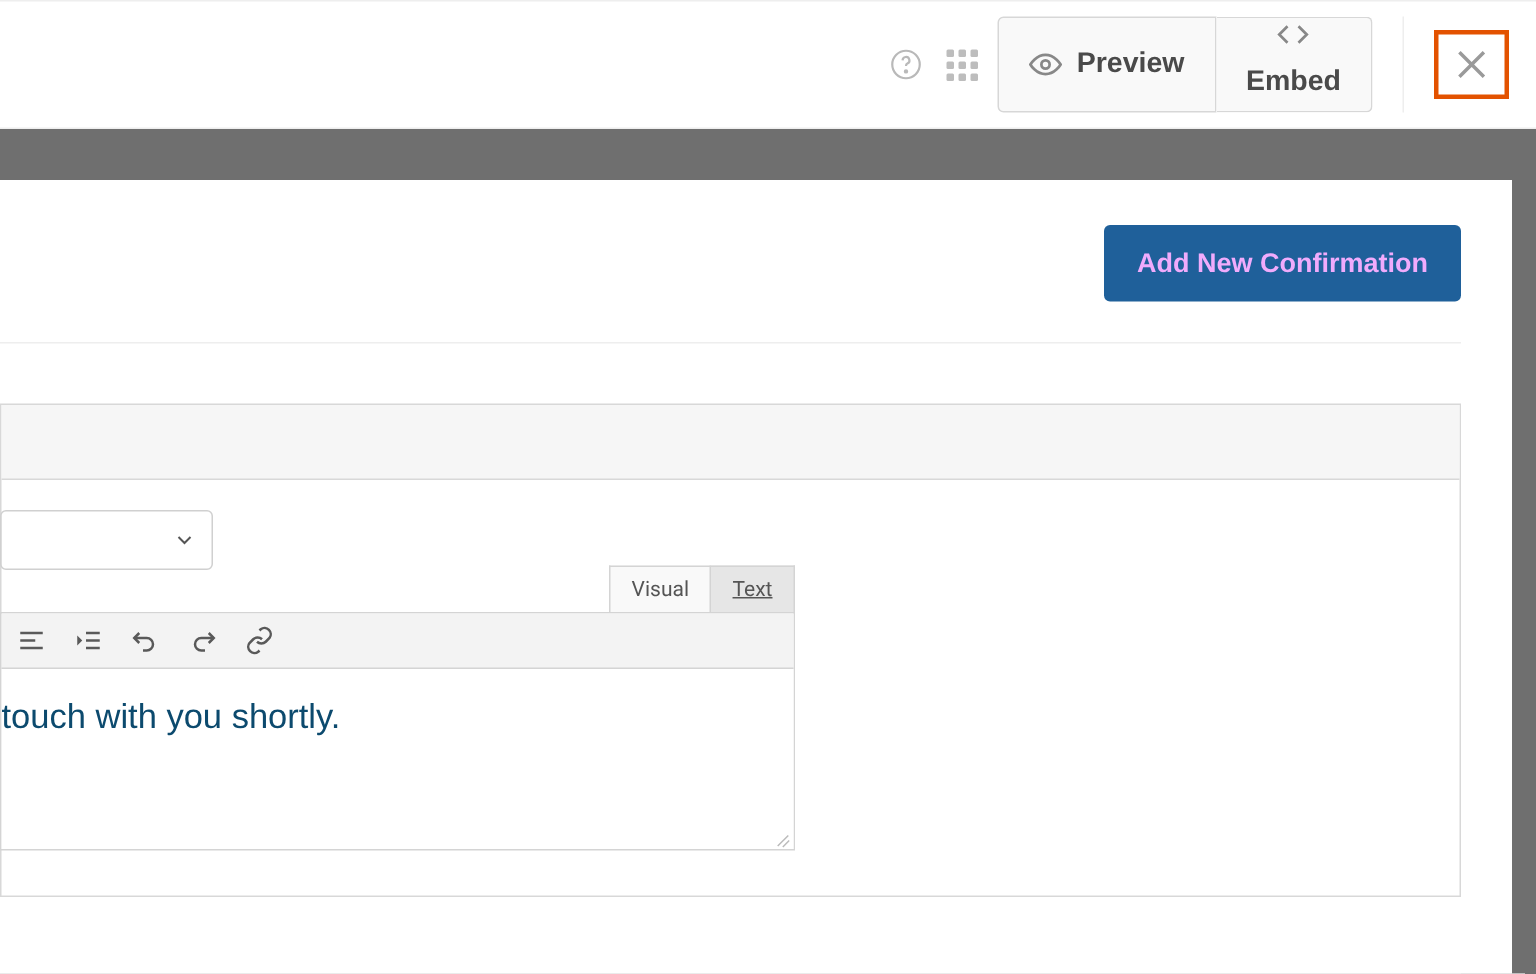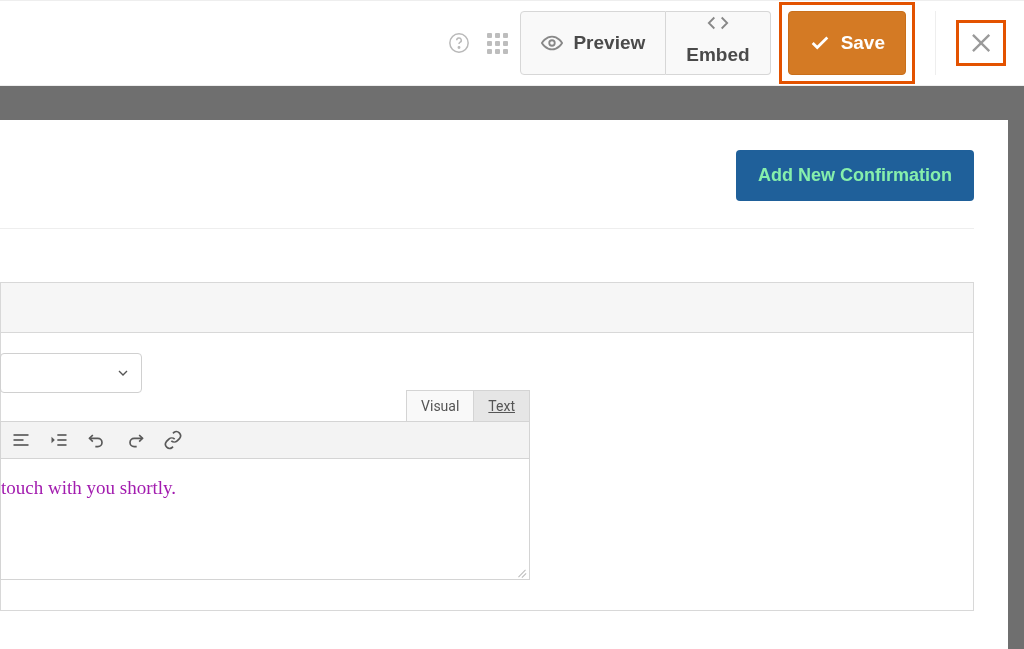--- a/index.html
+++ b/index.html
@@ -108,39 +108,39 @@
     background: #fff;
     height: 100%;
     position: relative;
   }
   .gray-side {
     width: 16px;
     background: #6f6f6f;
   }
   .add-btn {
     background: #1f609a;
-    color: #86efac;
+    color: #f0abfc;
     border: none;
     border-radius: 4px;
     font-size: 18px;
     font-weight: 700;
     padding: 15px 22px;
     cursor: pointer;
     float: right;
   }
   .hr {
     border: none;
     border-top: 1px solid #eee;
     margin-top: 78px;
     clear: both;
   }
   .card {
     border: 1px solid #d8d8d8;
     border-top: 1px solid #d8d8d8;
-    margin-top: 53px;
+    margin-top: 40px;
     background: #fff;
   }
   .card-header {
     height: 50px;
     background: #f6f6f6;
     border-bottom: 1px solid #d8d8d8;
   }
   .card-body { padding: 20px 0 30px 0; }
   .select {
     border: 1px solid #d0d0d0;
@@ -189,23 +189,23 @@
     padding: 8px 10px;
     display: flex;
     gap: 18px;
     align-items: center;
   }
   .tool-icon { width: 20px; height: 20px; color: #595959; cursor: pointer; }
   .editor-body {
     background: #fff;
     padding: 18px 14px 18px 0;
     min-height: 120px;
-    font-family: Liberation Serif, serif;
-    font-size: 19px;
-    color: #a21caf;
+    font-family: Liberation Sans, sans-serif;
+    font-size: 23px;
+    color: #0c4a6e;
     position: relative;
   }
   .resize-handle {
     position: absolute;
     right: 2px;
     bottom: 2px;
     width: 14px;
     height: 14px;
   }
   .resize-handle::before, .resize-handle::after {
@@ -250,28 +250,20 @@
           <path d="M1 12s4-7 11-7 11 7 11 7-4 7-11 7S1 12 1 12z"></path>
           <circle cx="12" cy="12" r="3"></circle>
         </svg>
       <span>Preview</span>
     </button>
     <button class="btn">
       <svg viewBox="0 0 24 24" fill="none" stroke="currentColor" stroke-width="2">
           <path d="M8 6l-6 6 6 6M16 6l6 6-6 6"></path>
         </svg>
       <span>Embed</span>
-    </button>
-  </div>
-  <div class="highlight-box">
-    <button class="btn btn-save">
-      <svg viewBox="0 0 24 24" fill="none" stroke="currentColor" stroke-width="3">
-          <path d="M4 12l5 5L20 6"></path>
-        </svg>
-      <span>Save</span>
     </button>
   </div>
   <div class="divider-v"></div>
   <div class="highlight-box close-hl">
     <svg class="close-icon" viewBox="0 0 24 24" fill="currentColor">
         <path d="M18.3 5.71L12 12l6.3 6.29-1.41 1.42L10.59 13.4l-6.3 6.3L2.88 18.3 9.17 12 2.88 5.71 4.29 4.29l6.3 6.3 6.29-6.3z" transform="translate(1.5 0)"></path>
       </svg>
   </div>
 </div>
 

